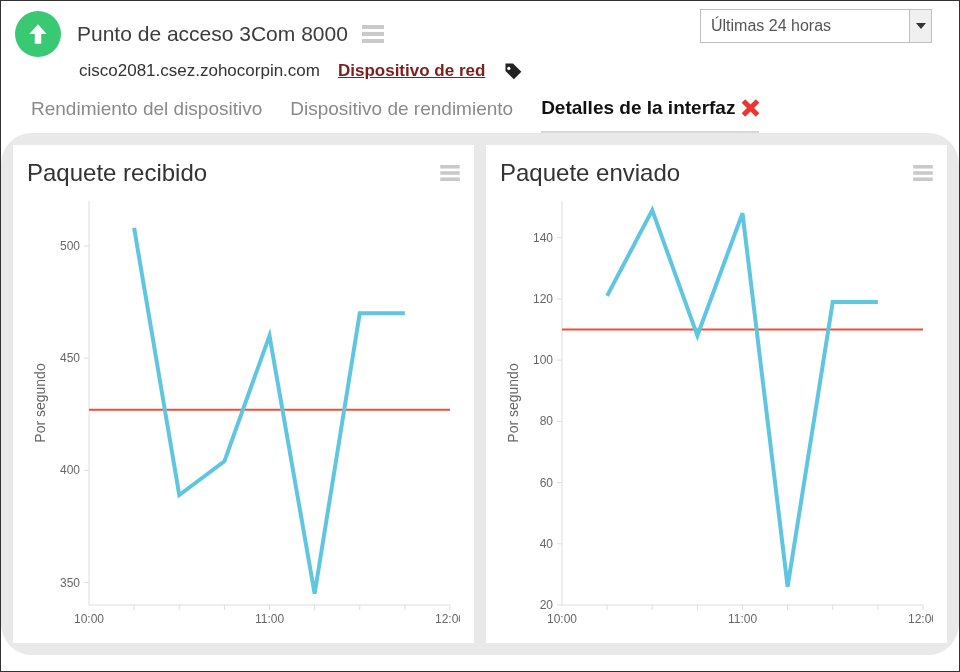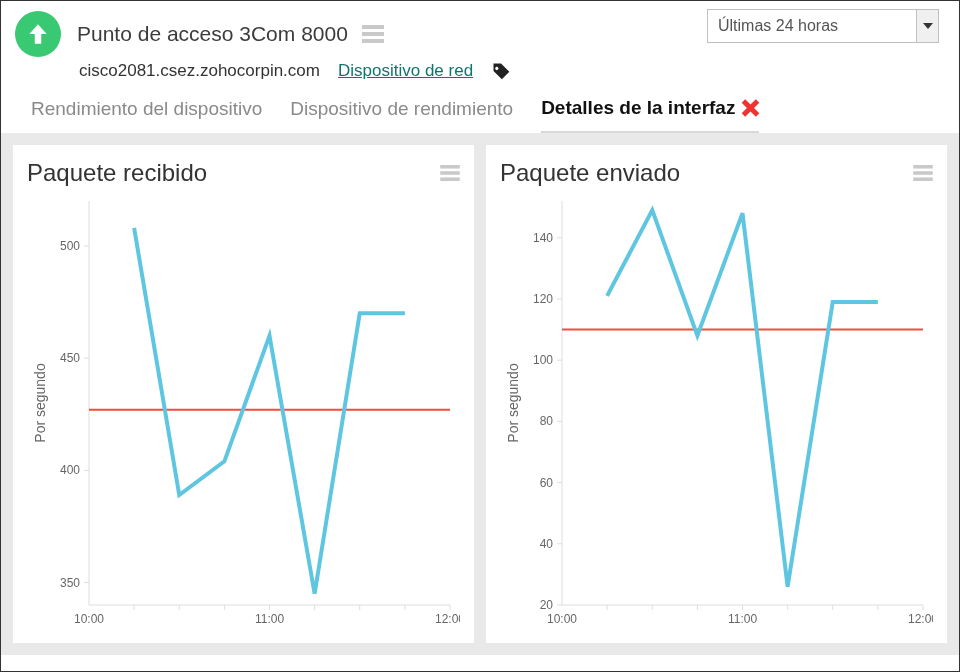--- a/index.html
+++ b/index.html
@@ -32,21 +32,21 @@
     color:#3c3c3c;
     font-weight:400;
   }
   .ham {
     margin-left:14px;
     cursor:pointer;
   }
   .ham svg { display:block; }
   .time-select {
     position:absolute;
-    top:8px; right:20px;
+    top:8px; right:27px;
     width:232px;
     height:34px;
     border:1px solid #bfbfbf;
     display:flex;
     align-items:center;
     font-size:16px;
     color:#555;
     background:#fff;
   }
   .time-select .sel-text { padding:0 10px; flex:1; }
@@ -57,21 +57,21 @@
     background:#f0f0f0;
     display:flex; align-items:center; justify-content:center;
   }
   .subhead {
     display:flex;
     align-items:center;
     padding:4px 0 12px 78px;
     gap:18px;
   }
   .hostname { font-size:17px; color:#333; }
-  .devtype { font-size:17px; color:#0f766e; font-weight:400;text-align:center; }
+  .devtype { font-size:17px; color:#7f1d1d; font-weight:700;text-align:center; }
   .tag-icon { display:inline-flex; }
   .tabs {
     display:flex;
     gap:28px;
     padding:0 30px;
     font-size:19px;
     color:#8a8a8a;
     border-bottom:0;
   }
   .tab { padding:4px 0 12px 0; cursor:pointer; display:flex; align-items:center; gap:4px;}
@@ -89,20 +89,21 @@
     background:#e33; transform-origin:center;
   }
   .close-x::before { transform:rotate(45deg);}
   .close-x::after  { transform:rotate(-45deg);}
   .charts-area {
     background:#e9e9e9;
     padding:12px;
     display:flex;
     gap:12px;
     height:calc(672px - 150px);
+    border-radius:31px;
   }
   .card {
     background:#fff;
     flex:1;
     padding:14px 14px 8px 14px;
     position:relative;
     display:flex;
     flex-direction:column;
   }
   .card-head {

